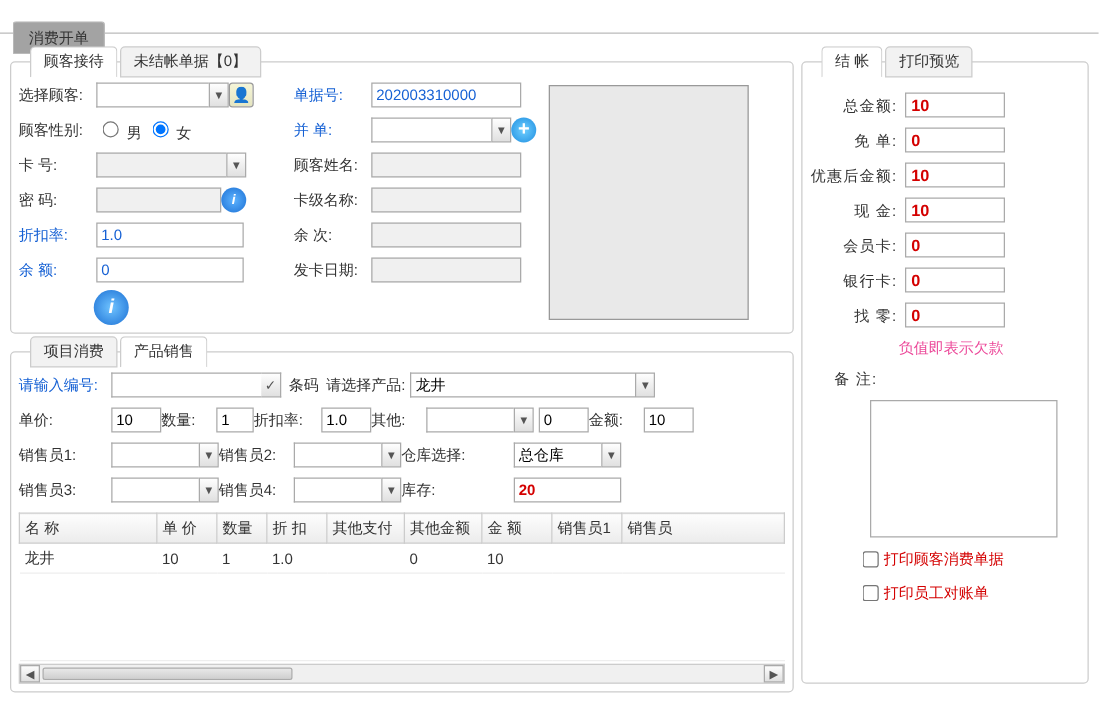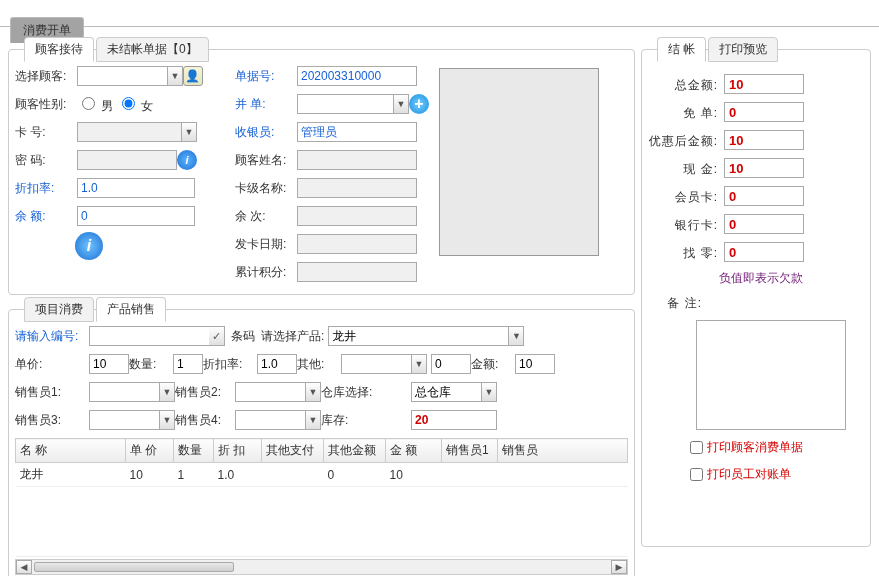--- a/index.html
+++ b/index.html
@@ -46,21 +46,21 @@
 .scrollbar-fake .btn { position:absolute; top:0; width:16px; height:14px; background:linear-gradient(#fdfdfd,#e0e0e0); border:1px solid #aaa; display:flex; align-items:center; justify-content:center; font-size:9px; color:#555; }
 
 .pay-panel { border:1px solid #ccc; border-radius:4px; margin-top:8px; }
 .pay-tabs { display:flex; margin-left:8px; position:relative; top:-1px; }
 .pay-row { display:flex; align-items:flex-end; margin-bottom:8px; }
 .pay-lbl { width:76px; text-align:right; padding-right:6px; letter-spacing:1px; }
 .pay-input { width:80px; height:20px; border:1px solid #aaa; padding:0 4px; color:#d40000; font-weight:bold; font-size:13px; }
 .note-box { width:150px; height:110px; border:1px solid #aaa; margin-left:48px; margin-top:4px; }
 .chk-row { margin-left:38px; margin-top:8px; color:#d40000; display:flex; align-items:center; }
 .chk-row input { margin-right:4px; }
-.footer-note { text-align:center; color:#701a75; margin-top:4px; margin-left:10px; }
+.footer-note { text-align:center; color:#ec4899; margin-top:4px; margin-left:10px; }
 .colorful-icon { width:18px; height:18px; margin-right:4px; display:inline-block; position:relative; }
 .colorful-icon span { position:absolute; width:7px; height:7px; border-radius:1px; }
 .info-big { width:28px; height:28px; border-radius:50%; background:radial-gradient(#6fc3ff,#1b6fd4); color:#fff; display:flex; align-items:center; justify-content:center; font-style:italic; font-weight:bold; font-size:16px; margin-left:60px; margin-top:2px; }
 .readonly { background:#f0f0f0; }
 .red-val { color:#d40000; font-weight:bold; }
 .check-mark { width:16px; height:20px; border:1px solid #aaa; border-left:none; display:flex; align-items:center; justify-content:center; background:linear-gradient(#fefefe,#e0e0e0); color:#555; font-size:11px; }
 </style>
 </head>
 <body>
 
@@ -123,41 +123,33 @@
               </div>
               <div class="row">
                   <span class="lbl blue" style="width:62px;">并  单:</span>
                 <span class="combo">
                     <input type="text" style="width: 96px;">
                     <span class="arrow">▼</span>
                   </span>
                 <span class="icon-round icon-plus">+</span>
               </div>
               <div class="row">
-                  <span class="lbl blue" style="width:62px;">收银员:</span>
-                <input type="text" style="width: 120px; color: rgb(21, 96, 212);" value="管理员">
-              </div>
-              <div class="row">
                   <span class="lbl" style="width:62px;">顾客姓名:</span>
                   <input type="text" class="readonly" style="width: 120px;">
                 </div>
               <div class="row">
                   <span class="lbl" style="width:62px;">卡级名称:</span>
                   <input type="text" class="readonly" style="width: 120px;">
                 </div>
               <div class="row">
                   <span class="lbl" style="width:62px;">余  次:</span>
                   <input type="text" class="readonly" style="width: 120px;">
                 </div>
               <div class="row">
                   <span class="lbl" style="width:62px;">发卡日期:</span>
-                  <input type="text" class="readonly" style="width: 120px;">
-                </div>
-              <div class="row">
-                  <span class="lbl" style="width:62px;">累计积分:</span>
                   <input type="text" class="readonly" style="width: 120px;">
                 </div>
             </div>
 
             <div class="reception-right">
                 <div class="gray-box"></div>
               </div>
           </div>
         </div>
       </div>

